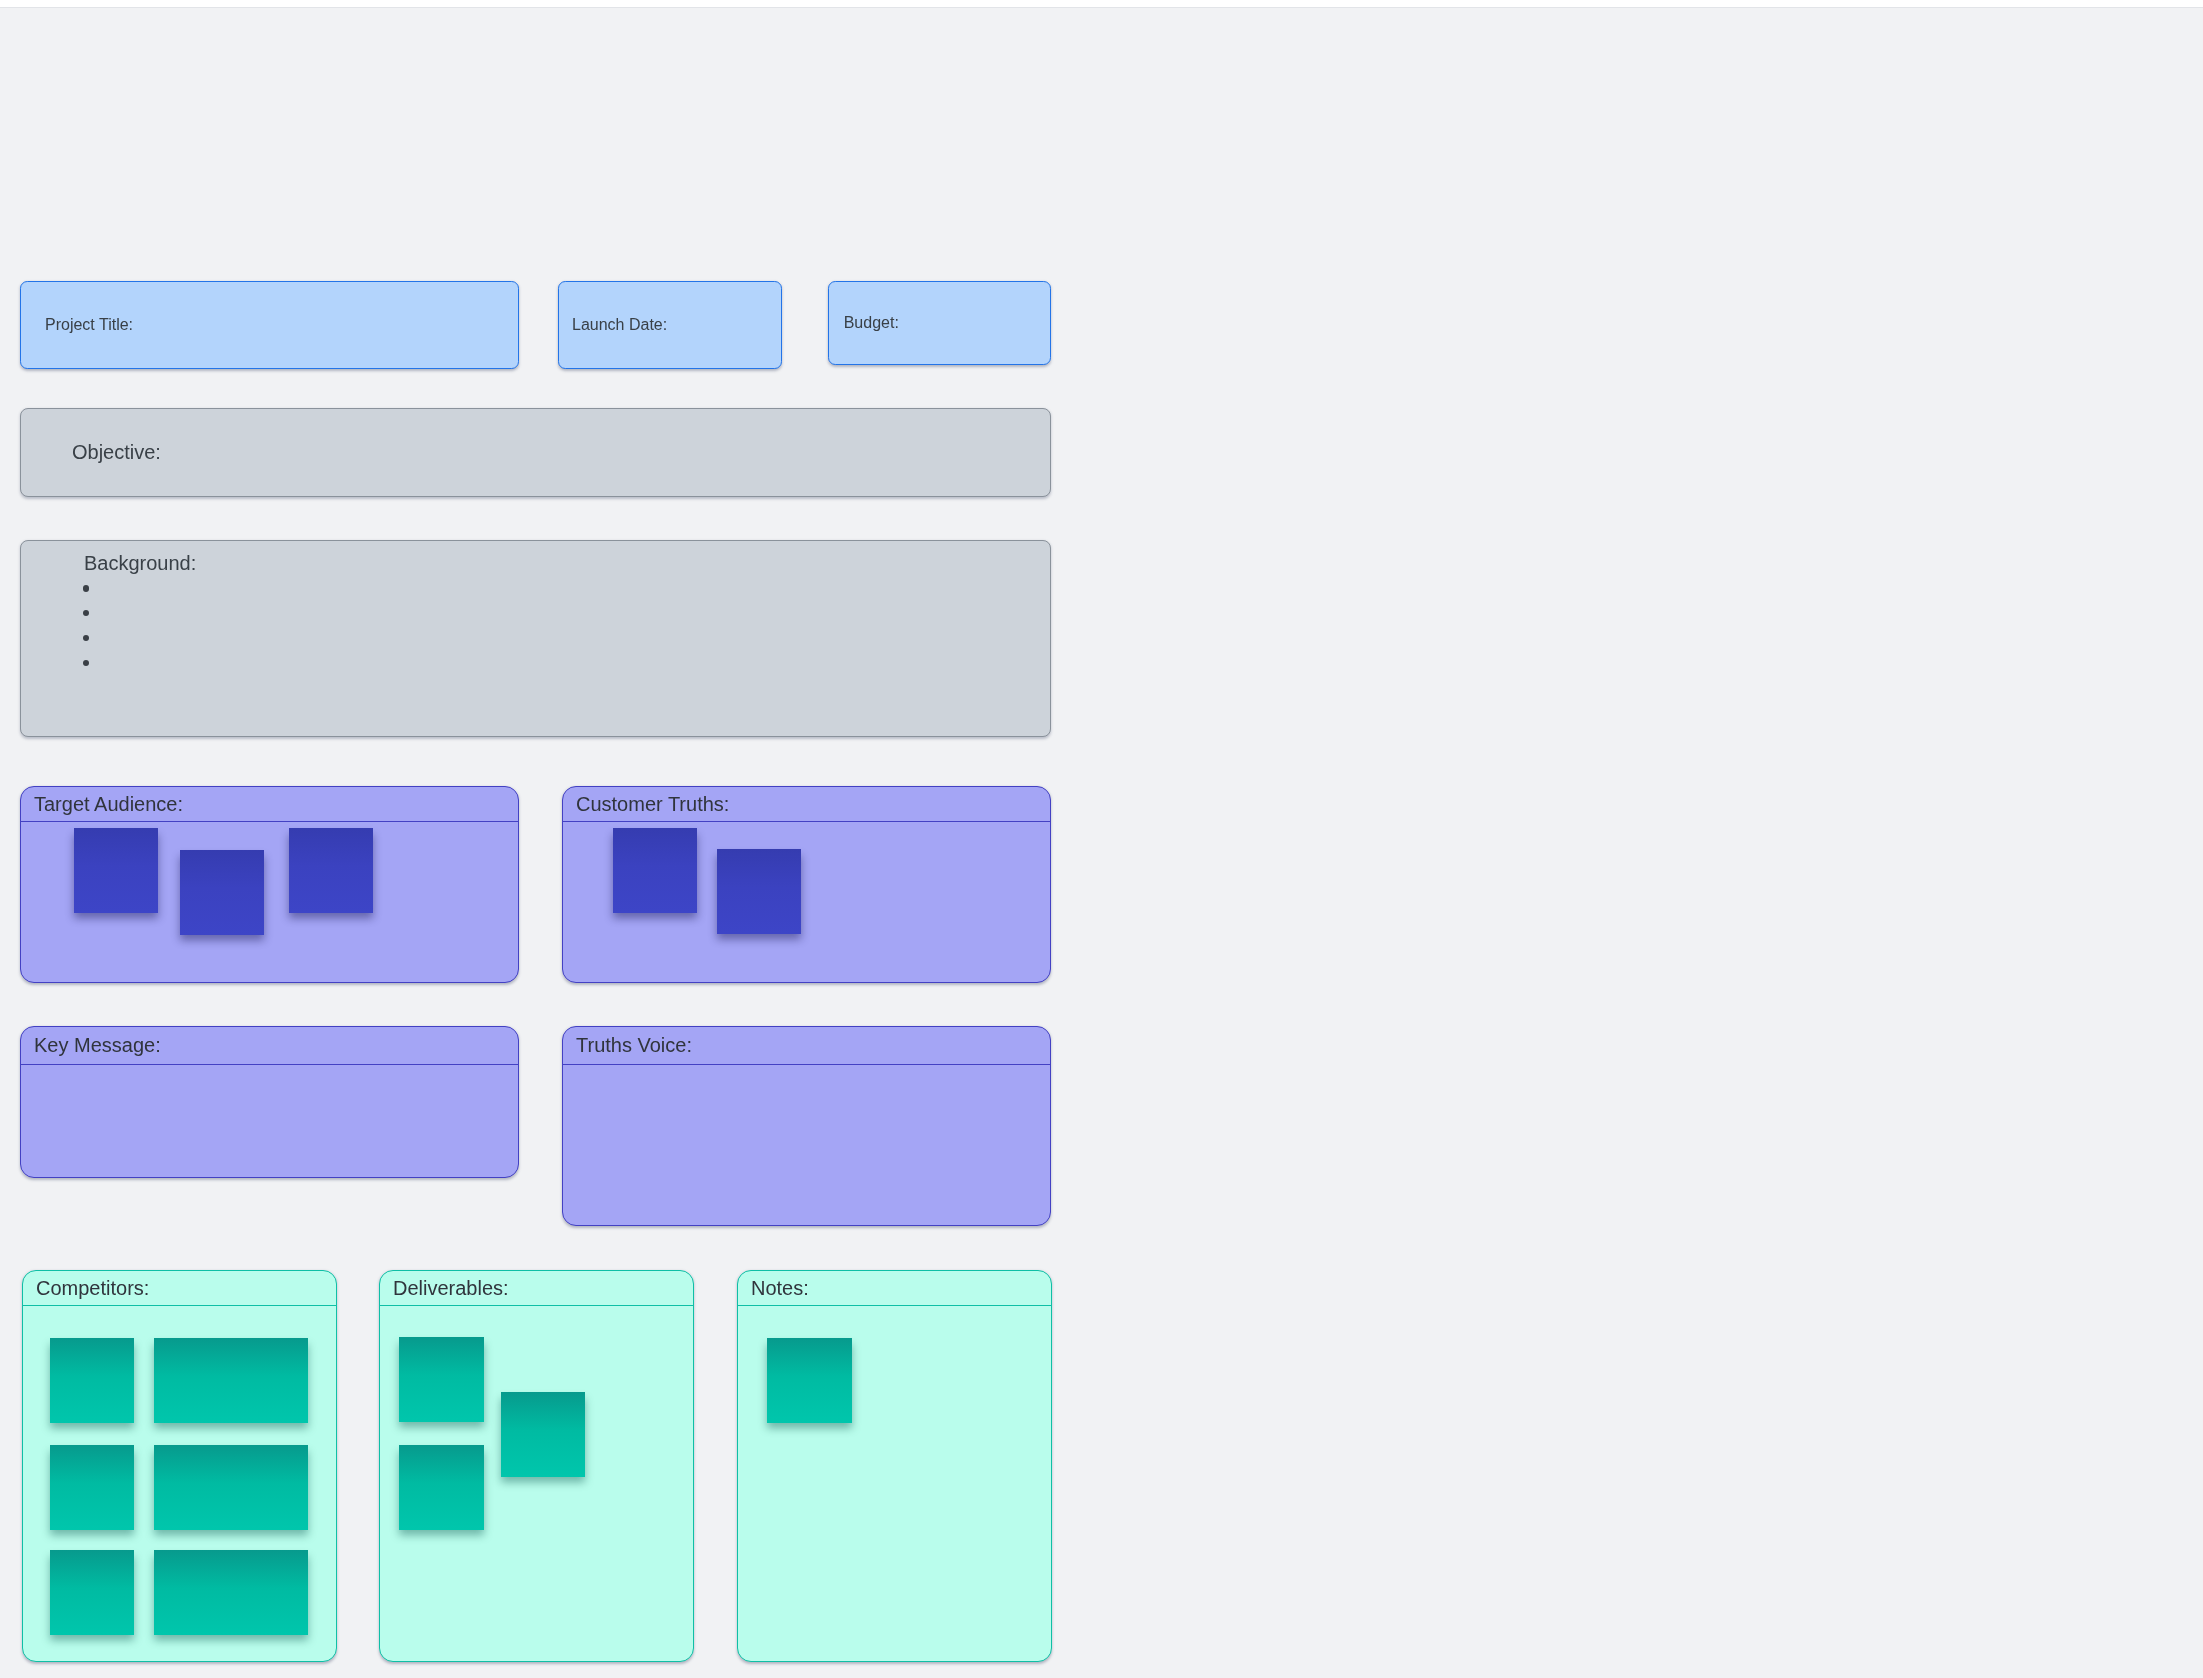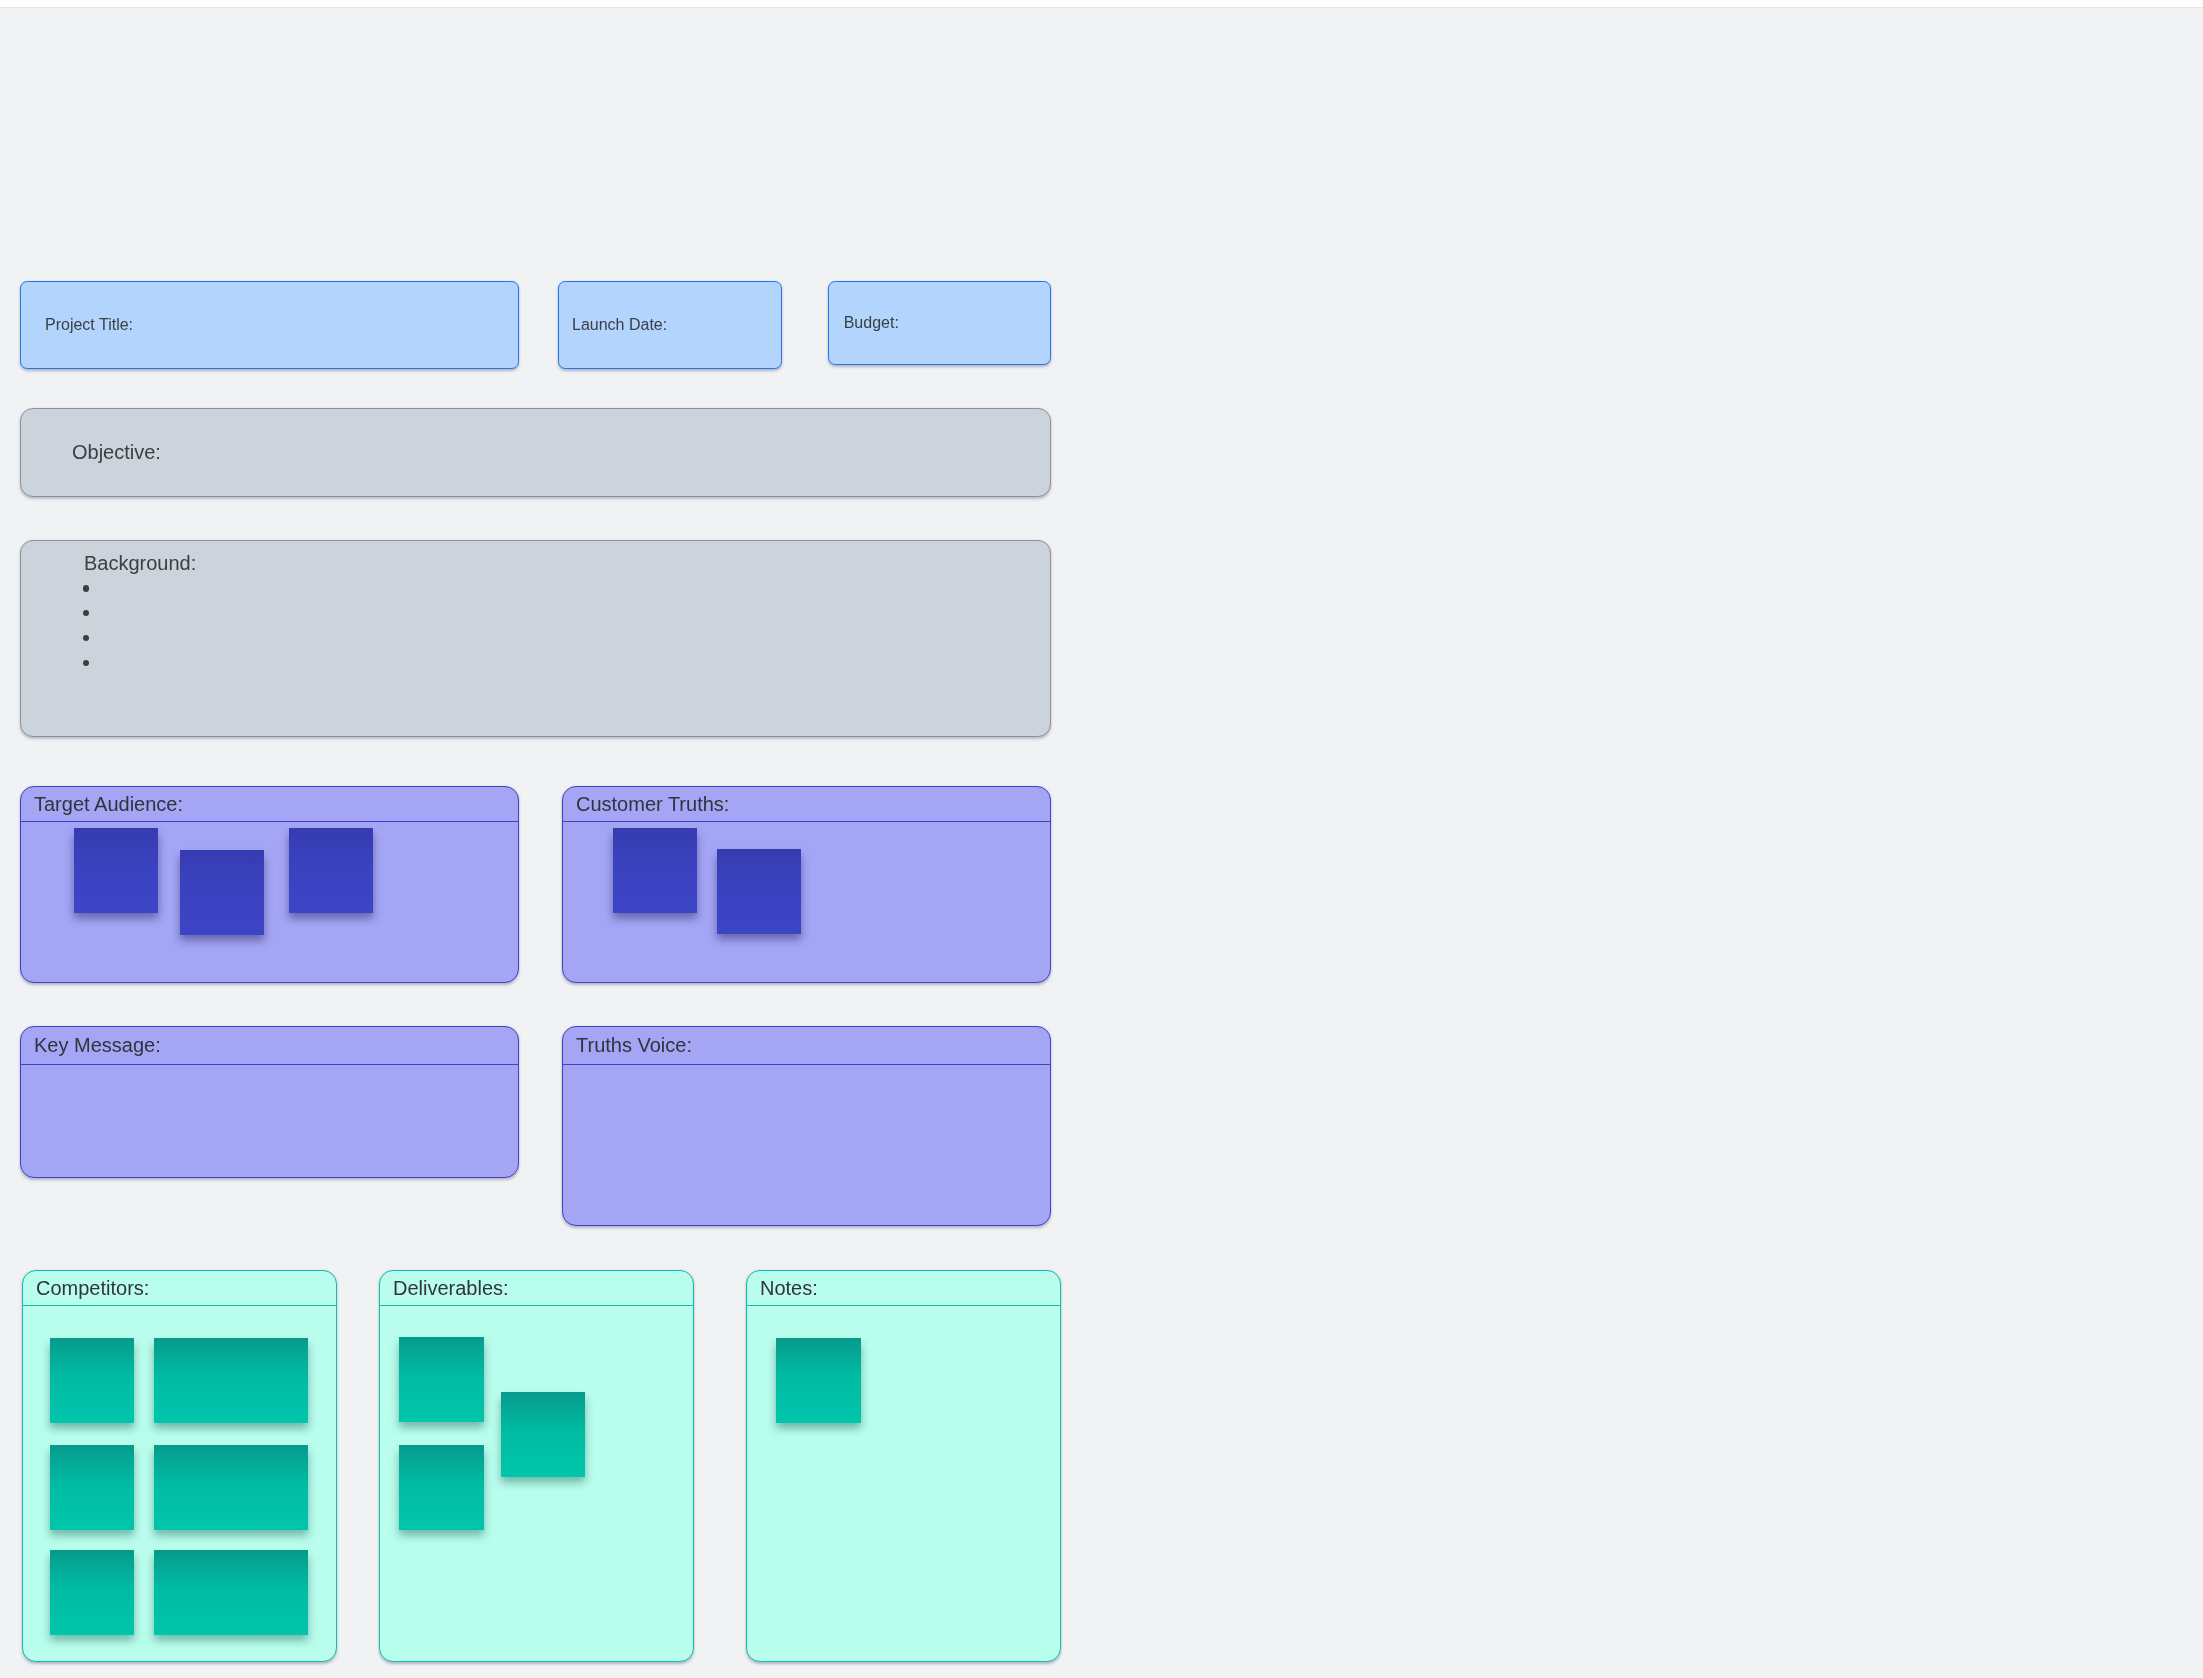--- a/index.html
+++ b/index.html
@@ -16,21 +16,21 @@
   .canvas{position:absolute;left:0;top:9.2px;width:2204px;height:1669px;}
   .box{position:absolute;box-sizing:border-box;}
   
   .blue{
     background:#b3d4fc;border:1.8px solid #2374e8;border-radius:7.3px;
     box-shadow:0 1.8px 2.8px rgba(60,70,100,.35);
     display:flex;align-items:center;font-size:16px;
   }
   
   .grayp{
-    background:#cdd3da;border:1.8px solid #8a929b;border-radius:13px;
+    background:#cdd3da;border:1.8px solid #8a929b;border-radius:8px;
     box-shadow:0 1.8px 2.8px rgba(60,70,100,.3);
     font-size:20px;
   }
   .grayp.center{display:flex;align-items:center;}
   
   .panel{border-radius:14px;box-shadow:0 1.8px 2.8px rgba(60,70,100,.35);}
   .panel .hdr{
     height:35px;display:flex;align-items:center;
     padding-left:13px;font-size:20px;color:#30343c;
     border-bottom:1.8px solid;box-sizing:border-box;
@@ -131,21 +131,21 @@
 
   <div class="box panel teal" style="left:379px;top:1261px;width:315px;height:392px;">
     <div class="hdr">
       <span>Deliverables:</span>
     </div>
     <div class="note tealn" style="left:19px;top:66px;width:85px;height:85px;"></div>
     <div class="note tealn" style="left:121px;top:121px;width:84px;height:85px;"></div>
     <div class="note tealn" style="left:19px;top:174px;width:85px;height:85px;"></div>
   </div>
 
-  <div class="box panel teal" style="left:737px;top:1261px;width:315px;height:392px;margin-left:9px;">
+  <div class="box panel teal" style="left:737px;top:1261px;width:315px;height:392px;">
     <div class="hdr">
       <span>Notes:</span>
     </div>
     <div class="note tealn" style="left:28.5px;top:67px;width:85px;height:85px;"></div>
   </div>
 
 </div>
 
 
 </body></html>

